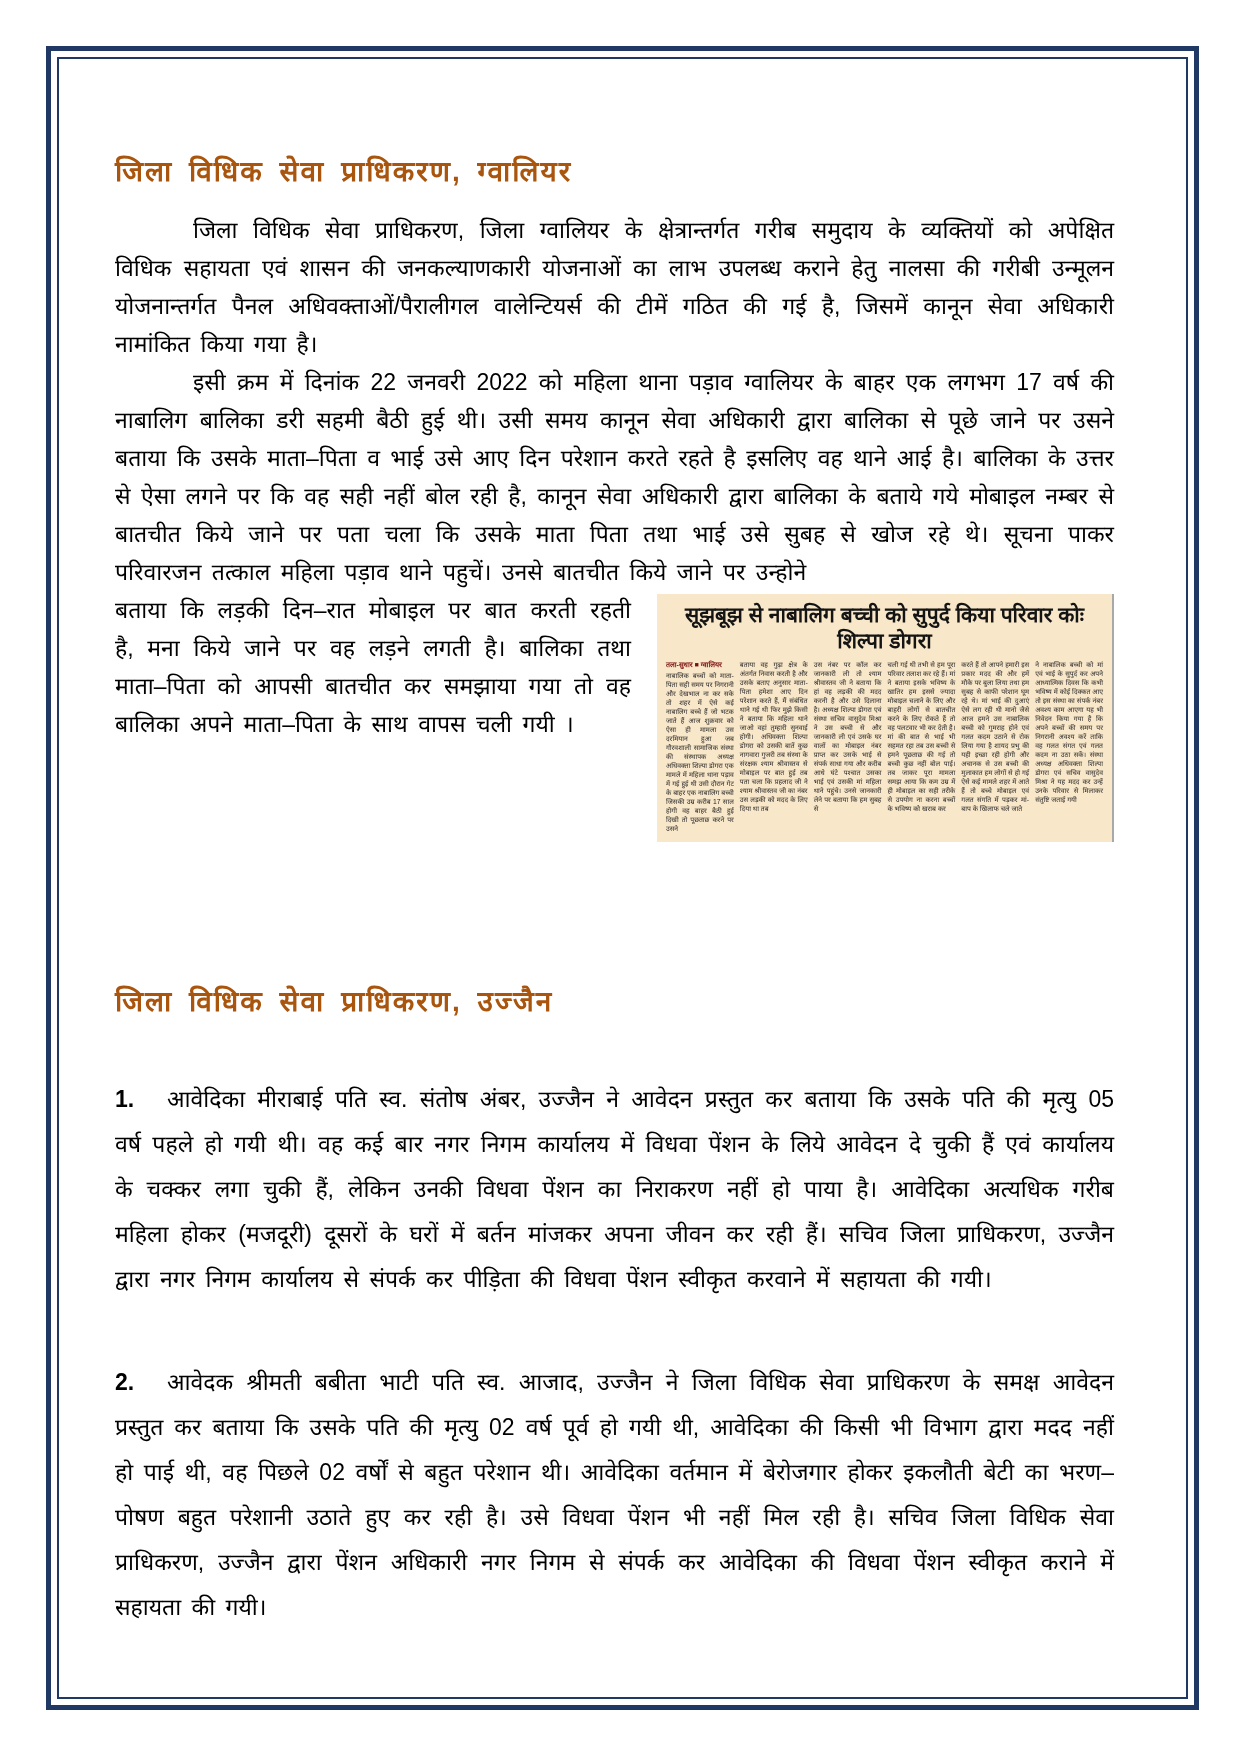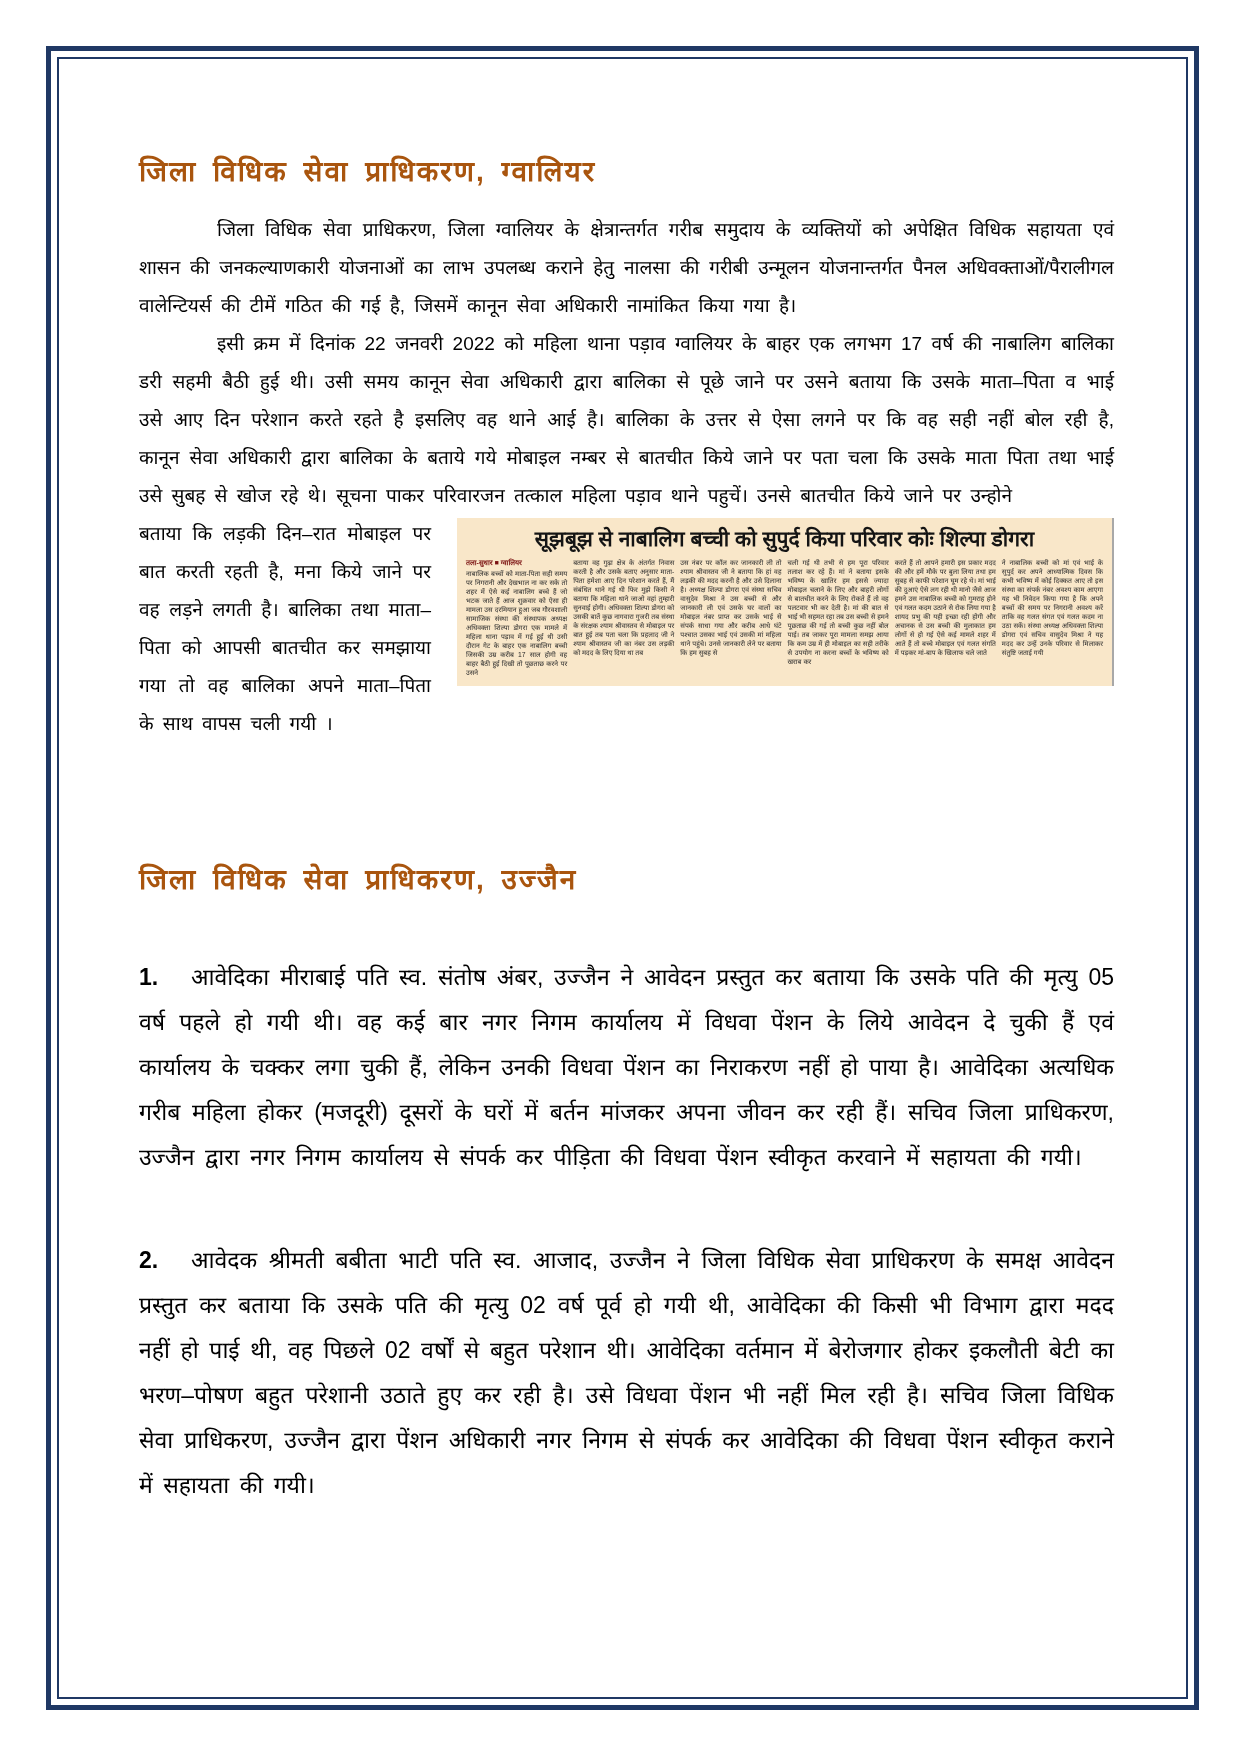--- a/index.html
+++ b/index.html
@@ -17,46 +17,46 @@
     border:5px solid #1F3864;
     pointer-events:none;
   }
   .frame-inner {
     position:absolute; top:57px; left:57px; right:53px; bottom:55px;
     border:2px solid #1F3864;
     pointer-events:none;
   }
   .content {
     position:absolute; top:59px; left:59px; right:55px; bottom:57px;
-    padding:92px 72px 0 80px;
+    padding:92px 72px 0 56px;
     box-sizing:border-box;
   }
   .section-heading {
     font-size:28px;
     font-weight:bold;
     color:#A9550E;
     letter-spacing:2px;
     margin:0 0 22px 0;
     word-spacing:6px;
   }
   .para {
-    font-size:19px;
+    font-size:23px;
     line-height:38px;
     text-align:justify;
     margin:0;
     word-spacing:4px;
   }
   .para.indent { text-indent:78px; }
   .wrap-block { margin:0; }
   .wrap-block::after { content:""; display:block; clear:both; }
 
   
   .clip {
     float:right;
-    width:657px;
+    width:457px;
     margin:3px 0 23px 26px;
     background:#F9E7C9;
     border-right:2px solid #a8a8a8;
     padding:7px 9px 9px 9px;
     box-sizing:border-box;
   }
   .clip-headline {
     font-weight:bold;
     font-size:21px;
     line-height:26px;

